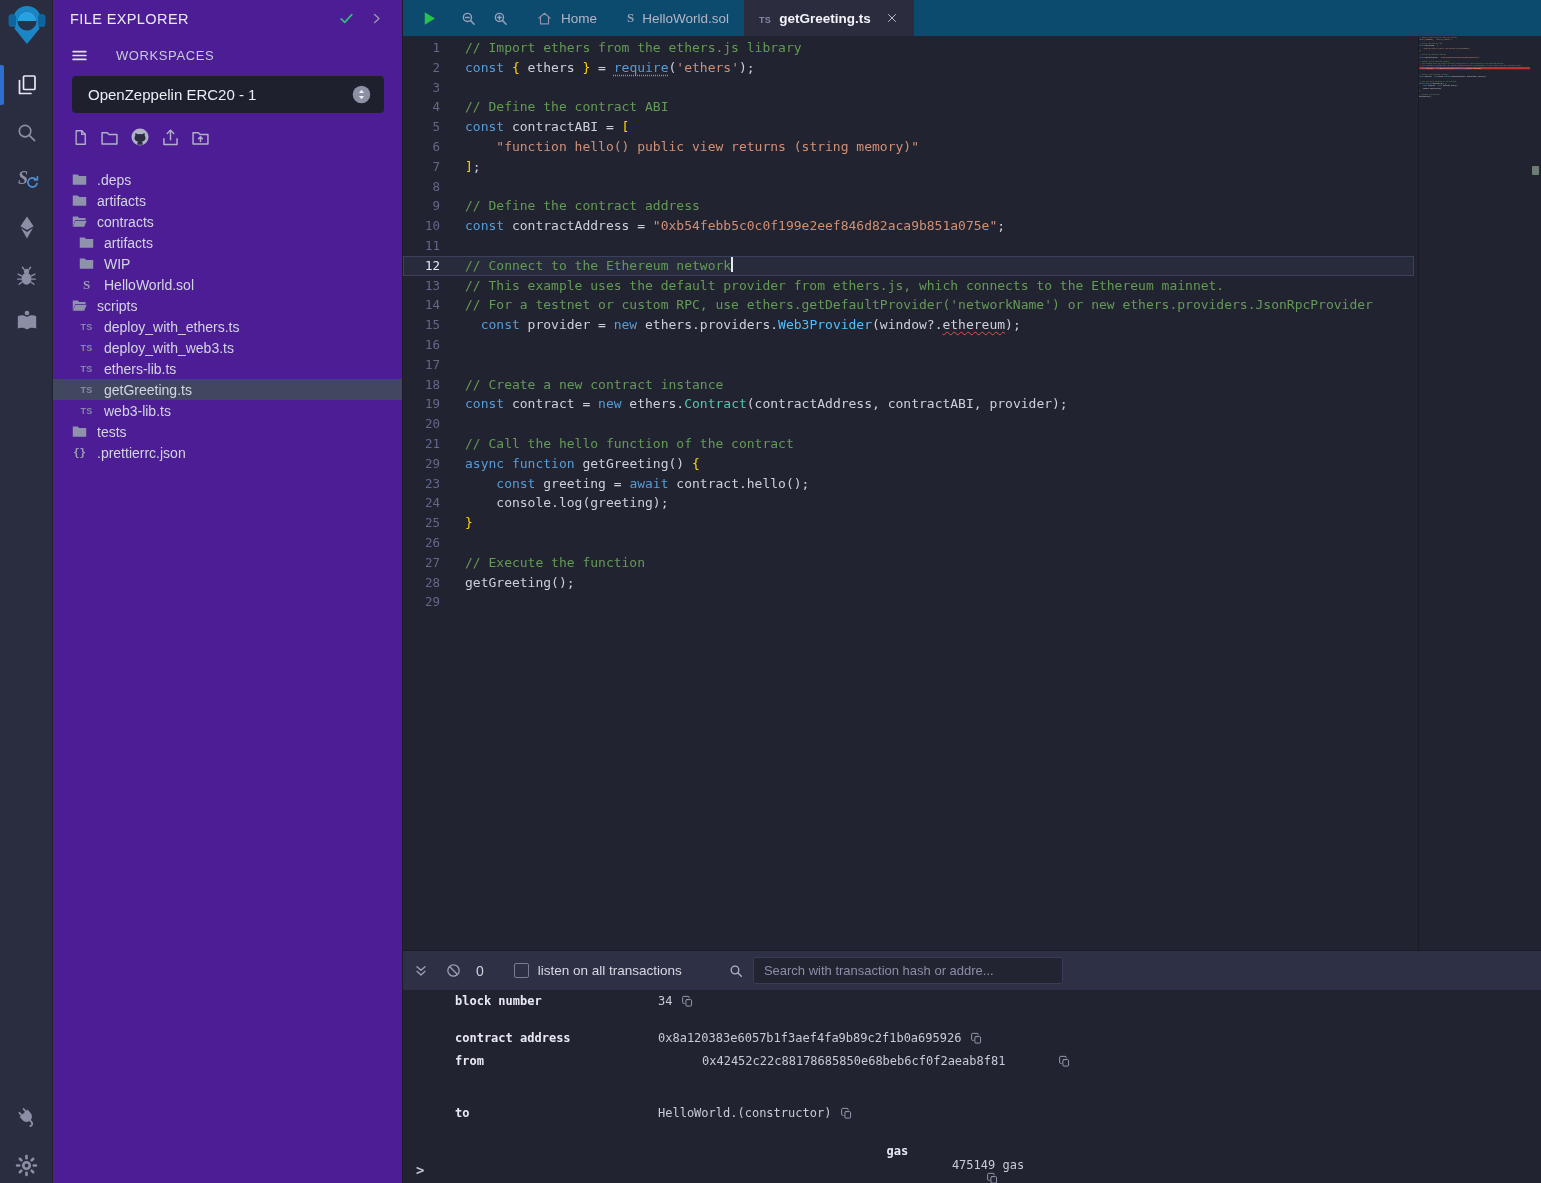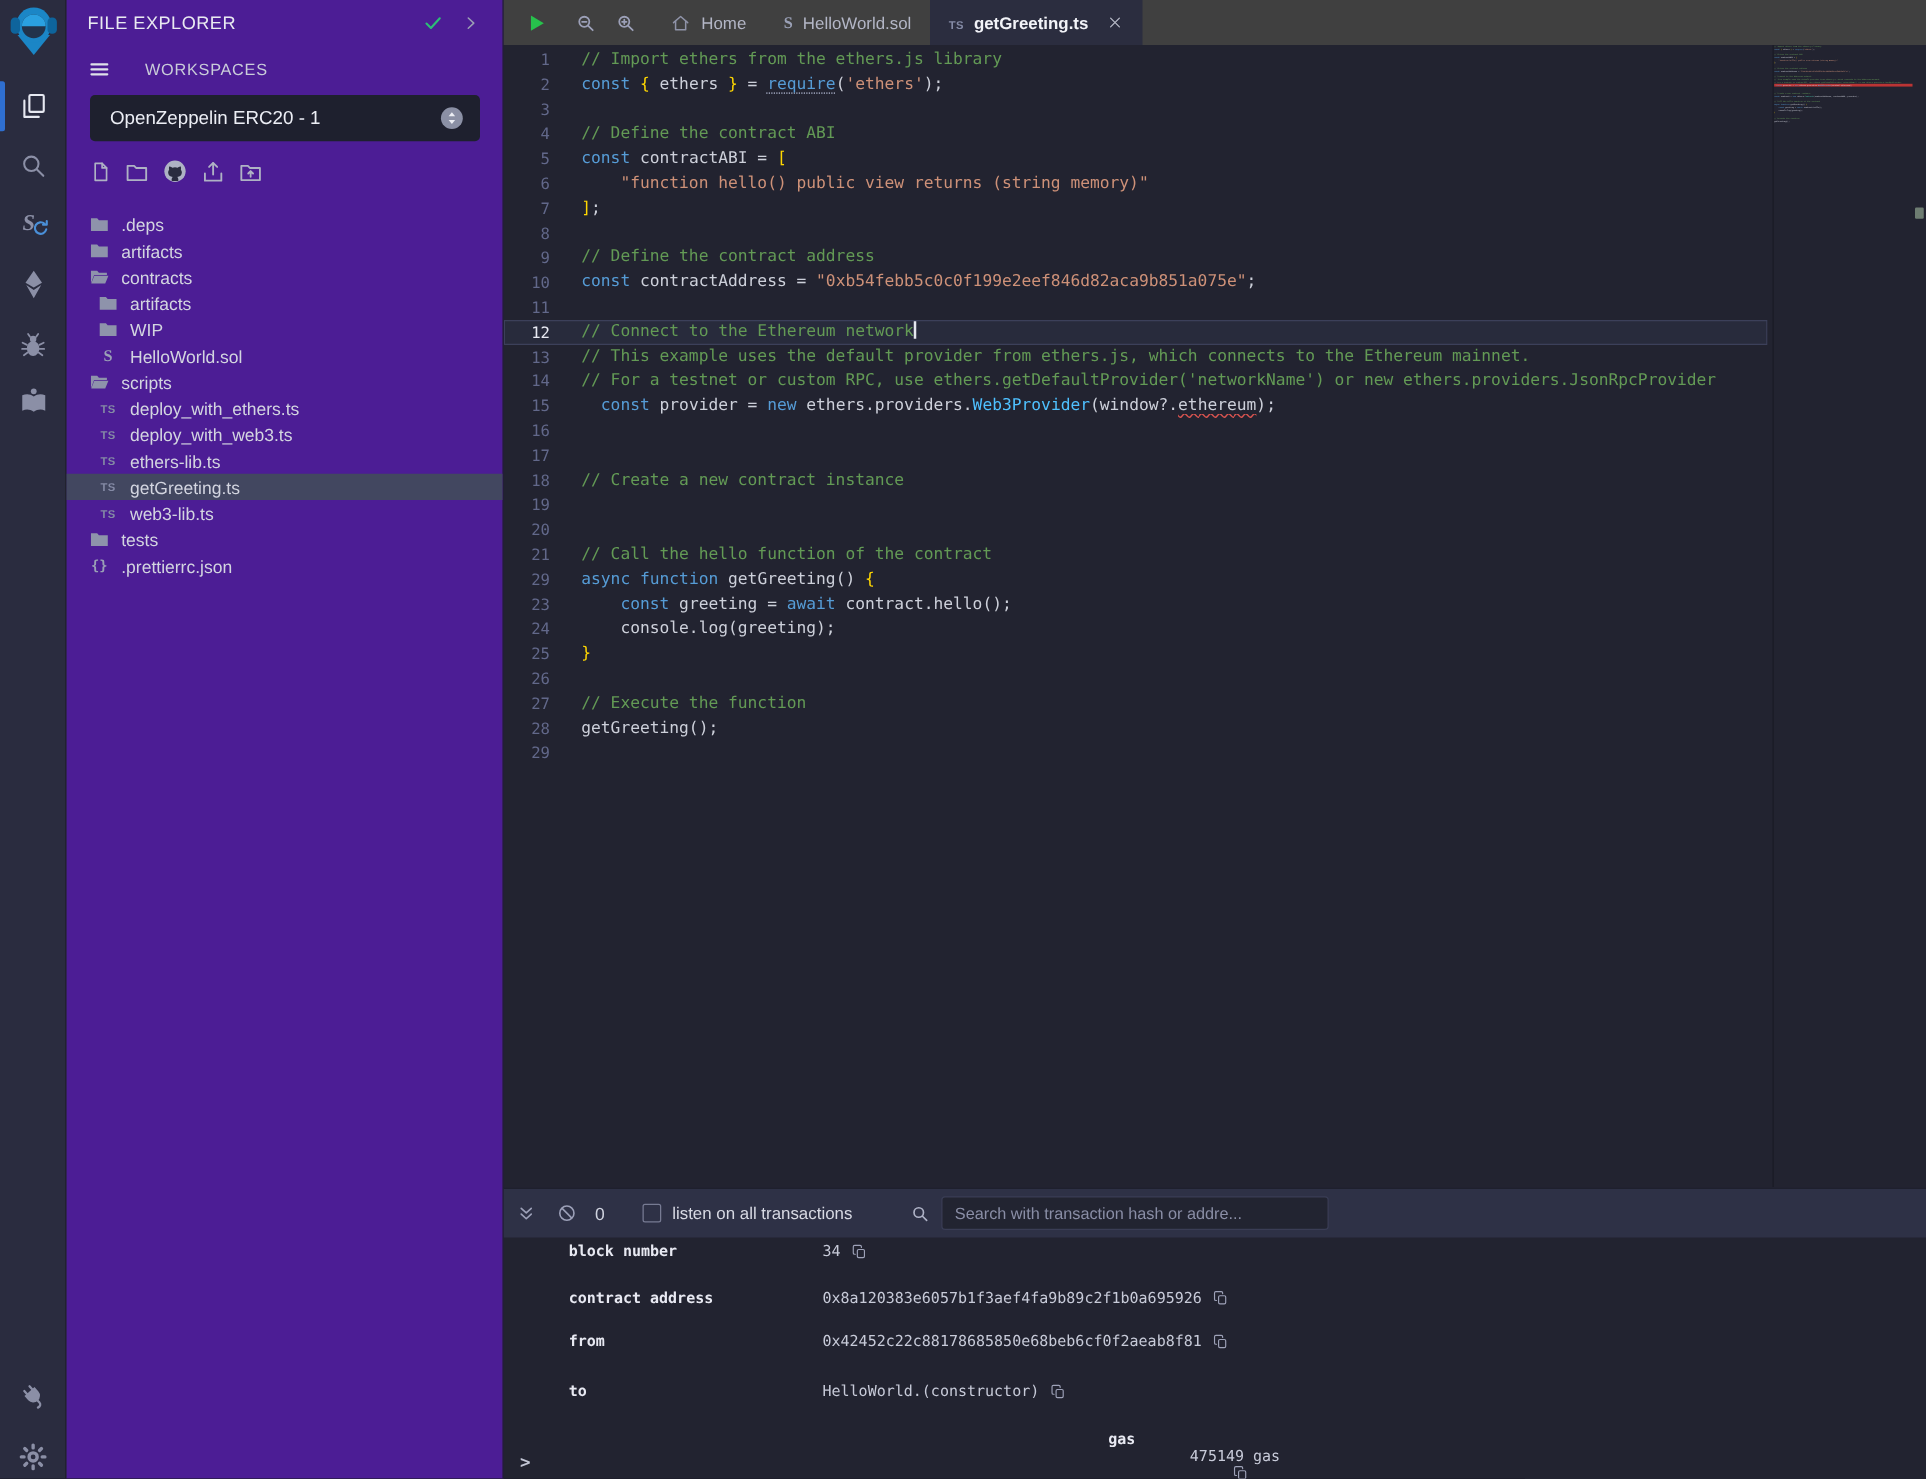--- a/index.html
+++ b/index.html
@@ -42,21 +42,21 @@
   .tree-row { display:flex; align-items:center; height:21px; cursor:pointer; color:#d3d5e0; font-size:14px; }
   .tree-row.selected { background:#424760; }
   .tree-icon { width:17px; height:17px; margin-right:9px; display:flex; align-items:center; justify-content:center; color:#8e93ab; flex:none; }
   .badge-ts { font-size:9px; font-weight:bold; color:#848aa5; letter-spacing:.3px; }
   .badge-sol { font-size:13px; font-weight:bold; font-family:"Liberation Serif",serif; color:#9aa0b6; }
   .badge-json { font-size:11px; font-weight:bold; color:#9aa0b6; font-family:"DejaVu Sans Mono",monospace; }
   .tree-label { white-space:nowrap; }
 
   
   #main { position:absolute; left:403px; top:0; right:0; height:100%; }
-  #tabbar { position:absolute; left:0; top:0; right:0; height:36px; background:#404040; display:flex; align-items:center; }
+  #tabbar { position:absolute; left:0; top:0; right:0; height:36px; background:#0c4a6e; display:flex; align-items:center; }
   .tbtn { margin-left:21px; cursor:pointer; color:#9ca0b8; flex:none; }
   #run-btn { margin-left:17px; }
   #tabs { display:flex; align-items:center; height:36px; margin-left:12px; }
   .tab { display:flex; align-items:center; gap:8px; height:36px; padding:0 15px; font-size:13.5px; color:#b3b6c6; cursor:pointer; white-space:nowrap; }
   .tab .ticon { color:#8f93a8; }
   .tab.active { background:#2b2d3f; color:#f2f3f8; font-weight:bold; }
   .tab .close { margin-left:6px; color:#b9bcc9; }
 
   
   #editor { position:absolute; left:0; top:36px; right:0; height:914px; background:#222330; overflow:hidden; cursor:text; }
@@ -435,21 +435,21 @@
           <div class="cl"><span class="ln">9</span><span class="ct"><span class="tk cm">// Define the contract address</span></span></div>
           <div class="cl"><span class="ln">10</span><span class="ct"><span class="tk kw">const</span><span class="tk pl"> contractAddress = </span><span class="tk str">"0xb54febb5c0c0f199e2eef846d82aca9b851a075e"</span><span class="tk pl">;</span></span></div>
           <div class="cl"><span class="ln">11</span><span class="ct"></span></div>
           <div class="cl cur"><span class="ln">12</span><span class="ct"><span class="tk cm">// Connect to the Ethereum network</span><span class="caret"></span></span></div>
           <div class="cl"><span class="ln">13</span><span class="ct"><span class="tk cm">// This example uses the default provider from ethers.js, which connects to the Ethereum mainnet.</span></span></div>
           <div class="cl"><span class="ln">14</span><span class="ct"><span class="tk cm">// For a testnet or custom RPC, use ethers.getDefaultProvider('networkName') or new ethers.providers.JsonRpcProvider</span></span></div>
           <div class="cl"><span class="ln">15</span><span class="ct"><span class="tk pl">  </span><span class="tk kw">const</span><span class="tk pl"> provider = </span><span class="tk kw">new</span><span class="tk pl"> ethers.providers.</span><span class="tk fn">Web3Provider</span><span class="tk pl">(window?.</span><span class="tk err">ethereum</span><span class="tk pl">);</span></span></div>
           <div class="cl"><span class="ln">16</span><span class="ct"></span></div>
           <div class="cl"><span class="ln">17</span><span class="ct"></span></div>
           <div class="cl"><span class="ln">18</span><span class="ct"><span class="tk cm">// Create a new contract instance</span></span></div>
-          <div class="cl"><span class="ln">19</span></div>
+          <div class="cl"><span class="ln">19</span><span class="ct"><span class="tk kw">const</span><span class="tk pl"> contract = </span><span class="tk kw">new</span><span class="tk pl"> ethers.</span><span class="tk cls">Contract</span><span class="tk pl">(contractAddress, contractABI, provider);</span></span></div>
           <div class="cl"><span class="ln">20</span><span class="ct"></span></div>
           <div class="cl"><span class="ln">21</span><span class="ct"><span class="tk cm">// Call the hello function of the contract</span></span></div>
           <div class="cl"><span class="ln">29</span><span class="ct"><span class="tk kw">async</span><span class="tk pl"> </span><span class="tk kw">function</span><span class="tk pl"> getGreeting() </span><span class="tk br">{</span></span></div>
           <div class="cl"><span class="ln">23</span><span class="ct"><span class="tk pl">    </span><span class="tk kw">const</span><span class="tk pl"> greeting = </span><span class="tk kw">await</span><span class="tk pl"> contract.hello();</span></span></div>
           <div class="cl"><span class="ln">24</span><span class="ct"><span class="tk pl">    console.log(greeting);</span></span></div>
           <div class="cl"><span class="ln">25</span><span class="ct"><span class="tk br">}</span></span></div>
           <div class="cl"><span class="ln">26</span><span class="ct"></span></div>
           <div class="cl"><span class="ln">27</span><span class="ct"><span class="tk cm">// Execute the function</span></span></div>
           <div class="cl"><span class="ln">28</span><span class="ct"><span class="tk pl">getGreeting();</span></span></div>
           <div class="cl"><span class="ln">29</span><span class="ct"></span></div>
@@ -529,21 +529,21 @@
           <div class="trow" style="top: 41.4px;">
             <span class="tlabel">contract address</span>
             <span class="tvalue">0x8a120383e6057b1f3aef4fa9b89c2f1b0a695926</span>
             <span class="copy-btn">
               <svg width="13" height="13" viewBox="0 0 24 24" fill="none" stroke="currentColor" stroke-width="1.7" stroke-linecap="round" stroke-linejoin="round">
                 <rect x="9" y="8.5" width="10.5" height="12" rx="2"></rect>
                 <path d="M6 15.5H5a2 2 0 0 1-2-2v-9a2 2 0 0 1 2-2h8a2 2 0 0 1 2 2v1"></path>
               </svg>
             </span>
           </div>
-          <div class="trow" style="top: 76px;">
+          <div class="trow" style="top: 64px; gap: 44px;">
             <span class="tlabel">from</span>
             <span class="tvalue">0x42452c22c88178685850e68beb6cf0f2aeab8f81</span>
             <span class="copy-btn">
               <svg width="13" height="13" viewBox="0 0 24 24" fill="none" stroke="currentColor" stroke-width="1.7" stroke-linecap="round" stroke-linejoin="round">
                 <rect x="9" y="8.5" width="10.5" height="12" rx="2"></rect>
                 <path d="M6 15.5H5a2 2 0 0 1-2-2v-9a2 2 0 0 1 2-2h8a2 2 0 0 1 2 2v1"></path>
               </svg>
             </span>
           </div>
           <div class="trow" style="top: 116.2px;">

